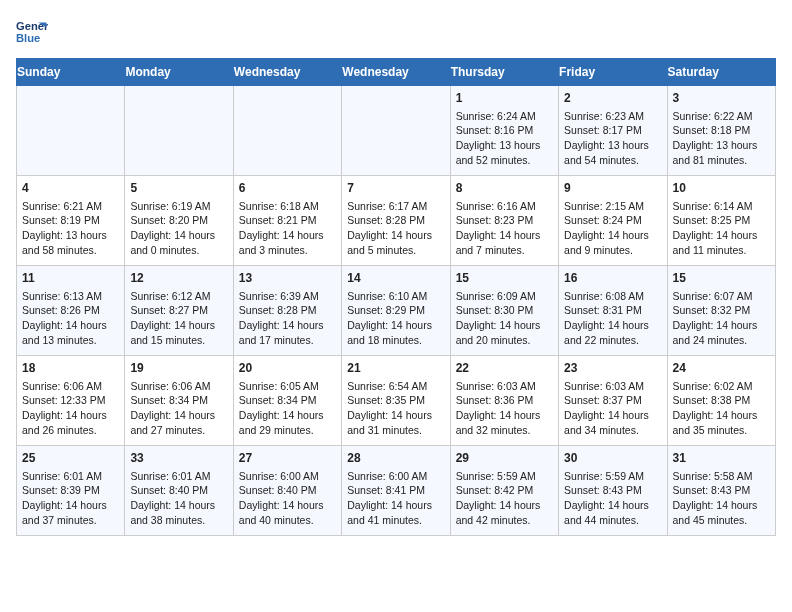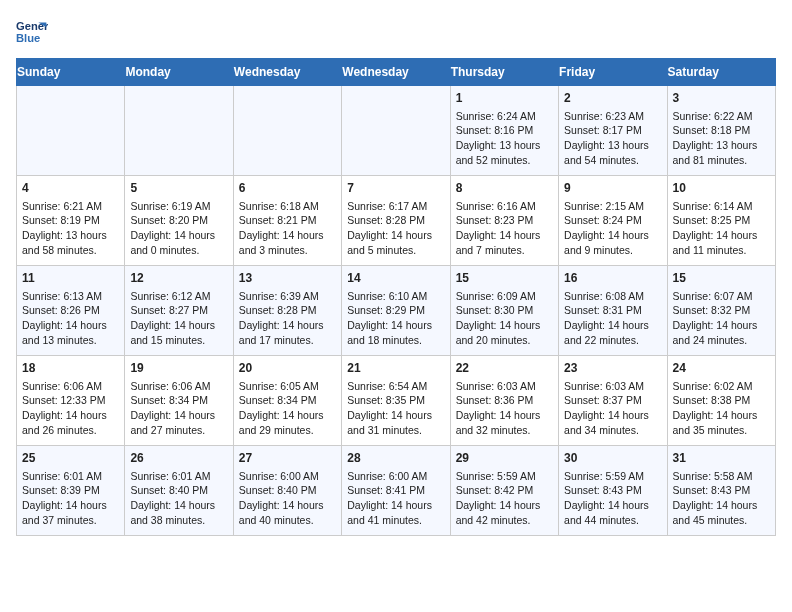--- a/index.html
+++ b/index.html
@@ -292,21 +292,21 @@
       </tr>
       <tr>
         <td>
           <span class="day-num">25</span>
           <div class="day-info">Sunrise: 6:01 AM</div>
           <div class="day-info">Sunset: 8:39 PM</div>
           <div class="day-info">Daylight: 14 hours</div>
           <div class="day-info">and 37 minutes.</div>
         </td>
         <td>
-          <span class="day-num">26</span>
+          <span class="day-num">33</span>
           <div class="day-info">Sunrise: 6:01 AM</div>
           <div class="day-info">Sunset: 8:40 PM</div>
           <div class="day-info">Daylight: 14 hours</div>
           <div class="day-info">and 38 minutes.</div>
         </td>
         <td>
           <span class="day-num">27</span>
           <div class="day-info">Sunrise: 6:00 AM</div>
           <div class="day-info">Sunset: 8:40 PM</div>
           <div class="day-info">Daylight: 14 hours</div>

